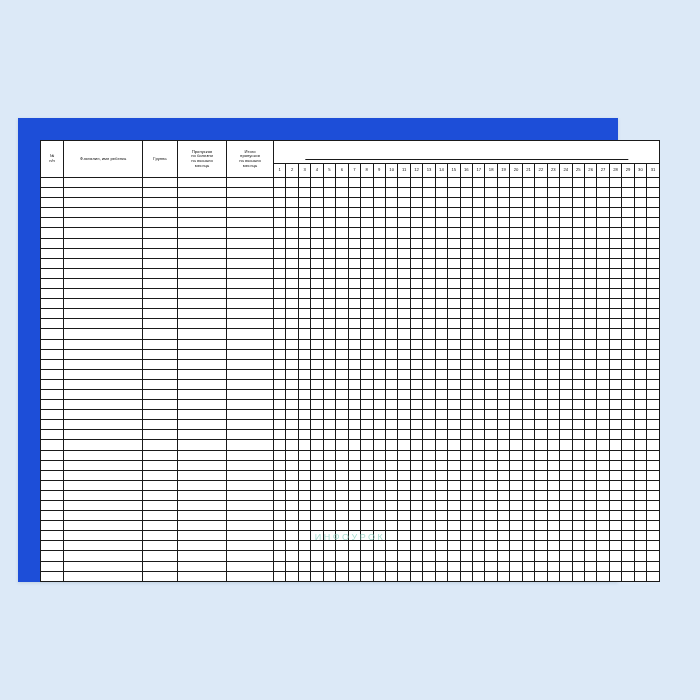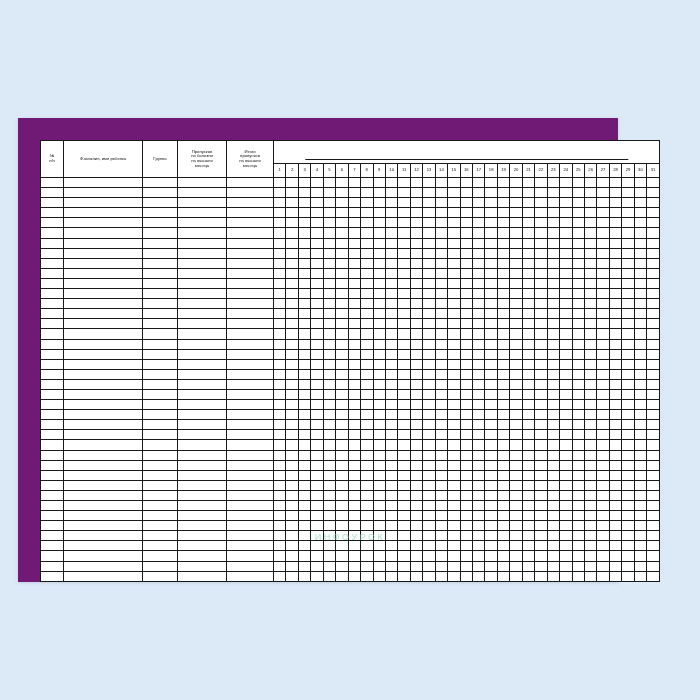--- a/index.html
+++ b/index.html
@@ -17,21 +17,21 @@
     position: relative;
     width: 700px;
     height: 700px;
   }
   .sheet {
     position: absolute;
     left: 18px;
     top: 118px;
     width: 600px;
     height: 464px;
-    background: #701a75;
+    background: #1d4ed8;
     box-shadow: 0 1px 3px rgba(60, 90, 130, 0.18);
   }
   .table-wrap {
     position: absolute;
     left: 22px;
     top: 22px;
     width: 620px;
     height: 420px;
   }
   table.journal {

